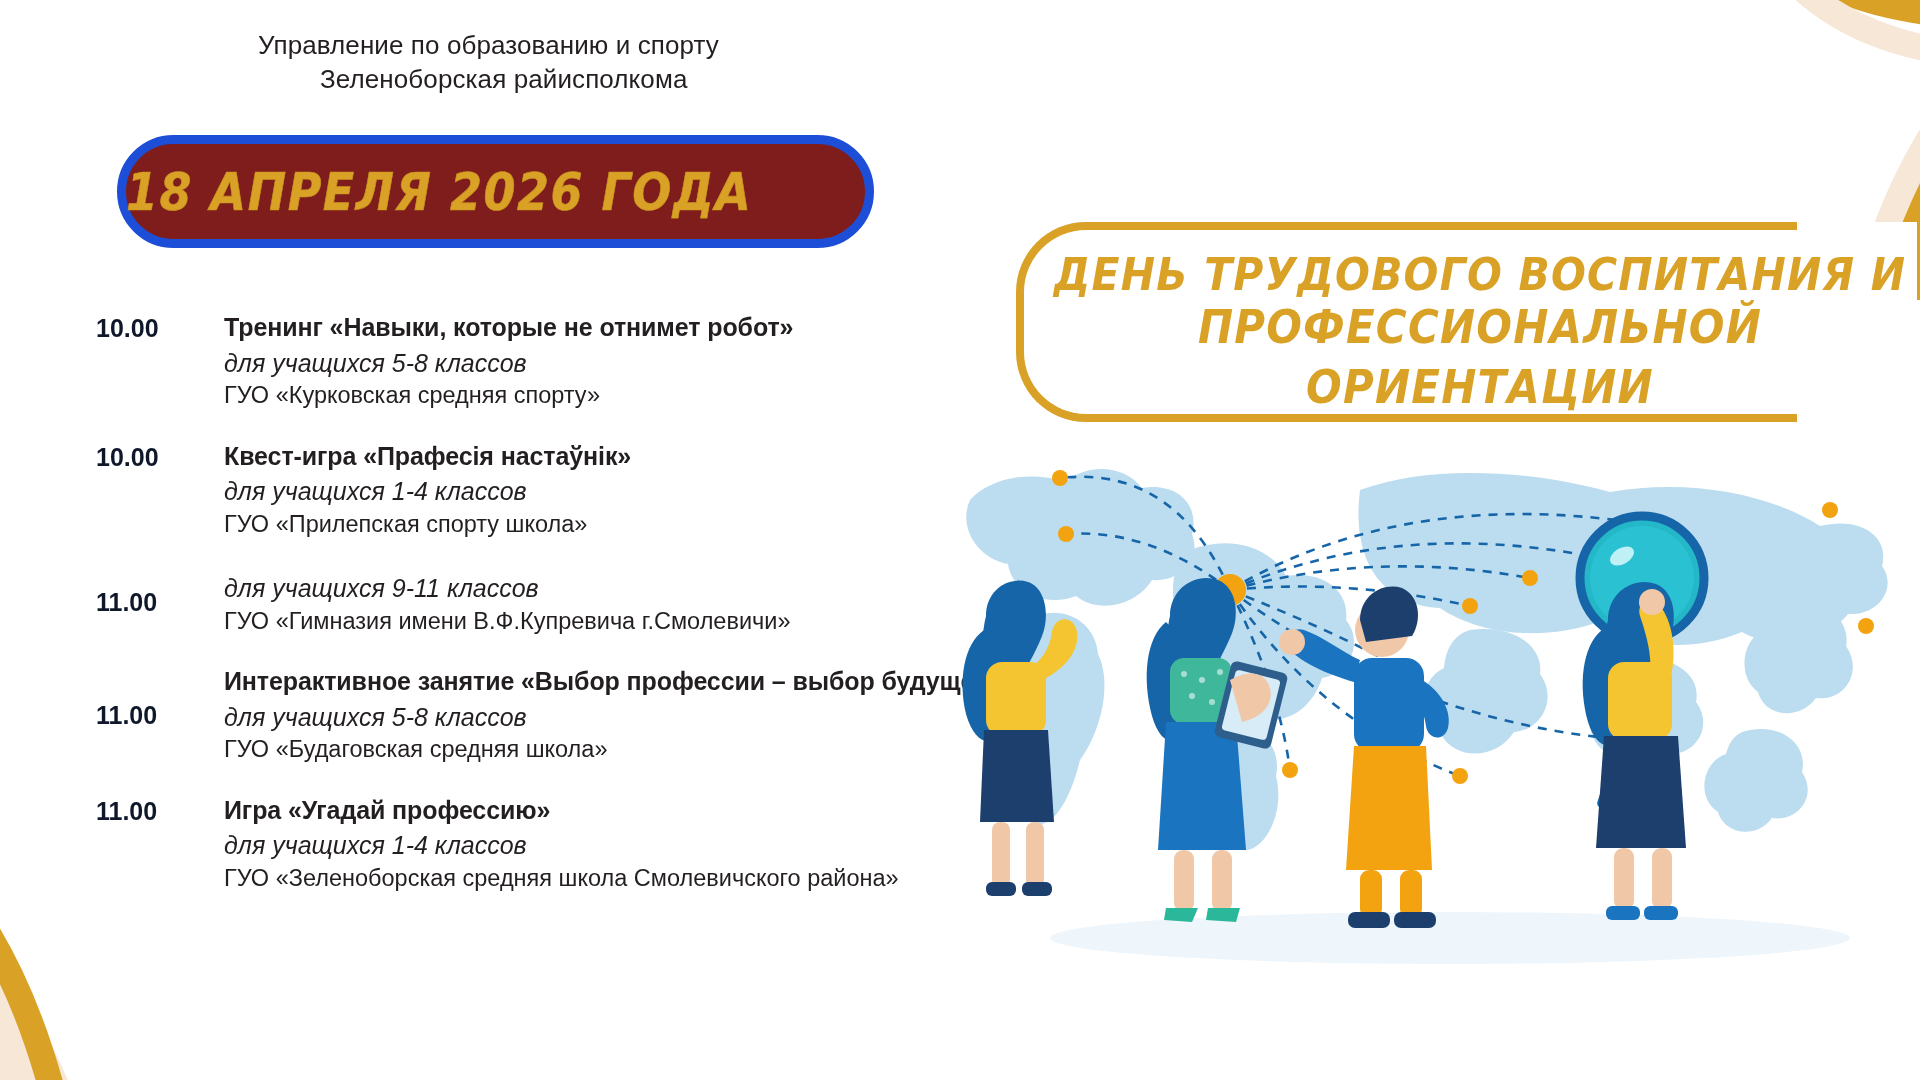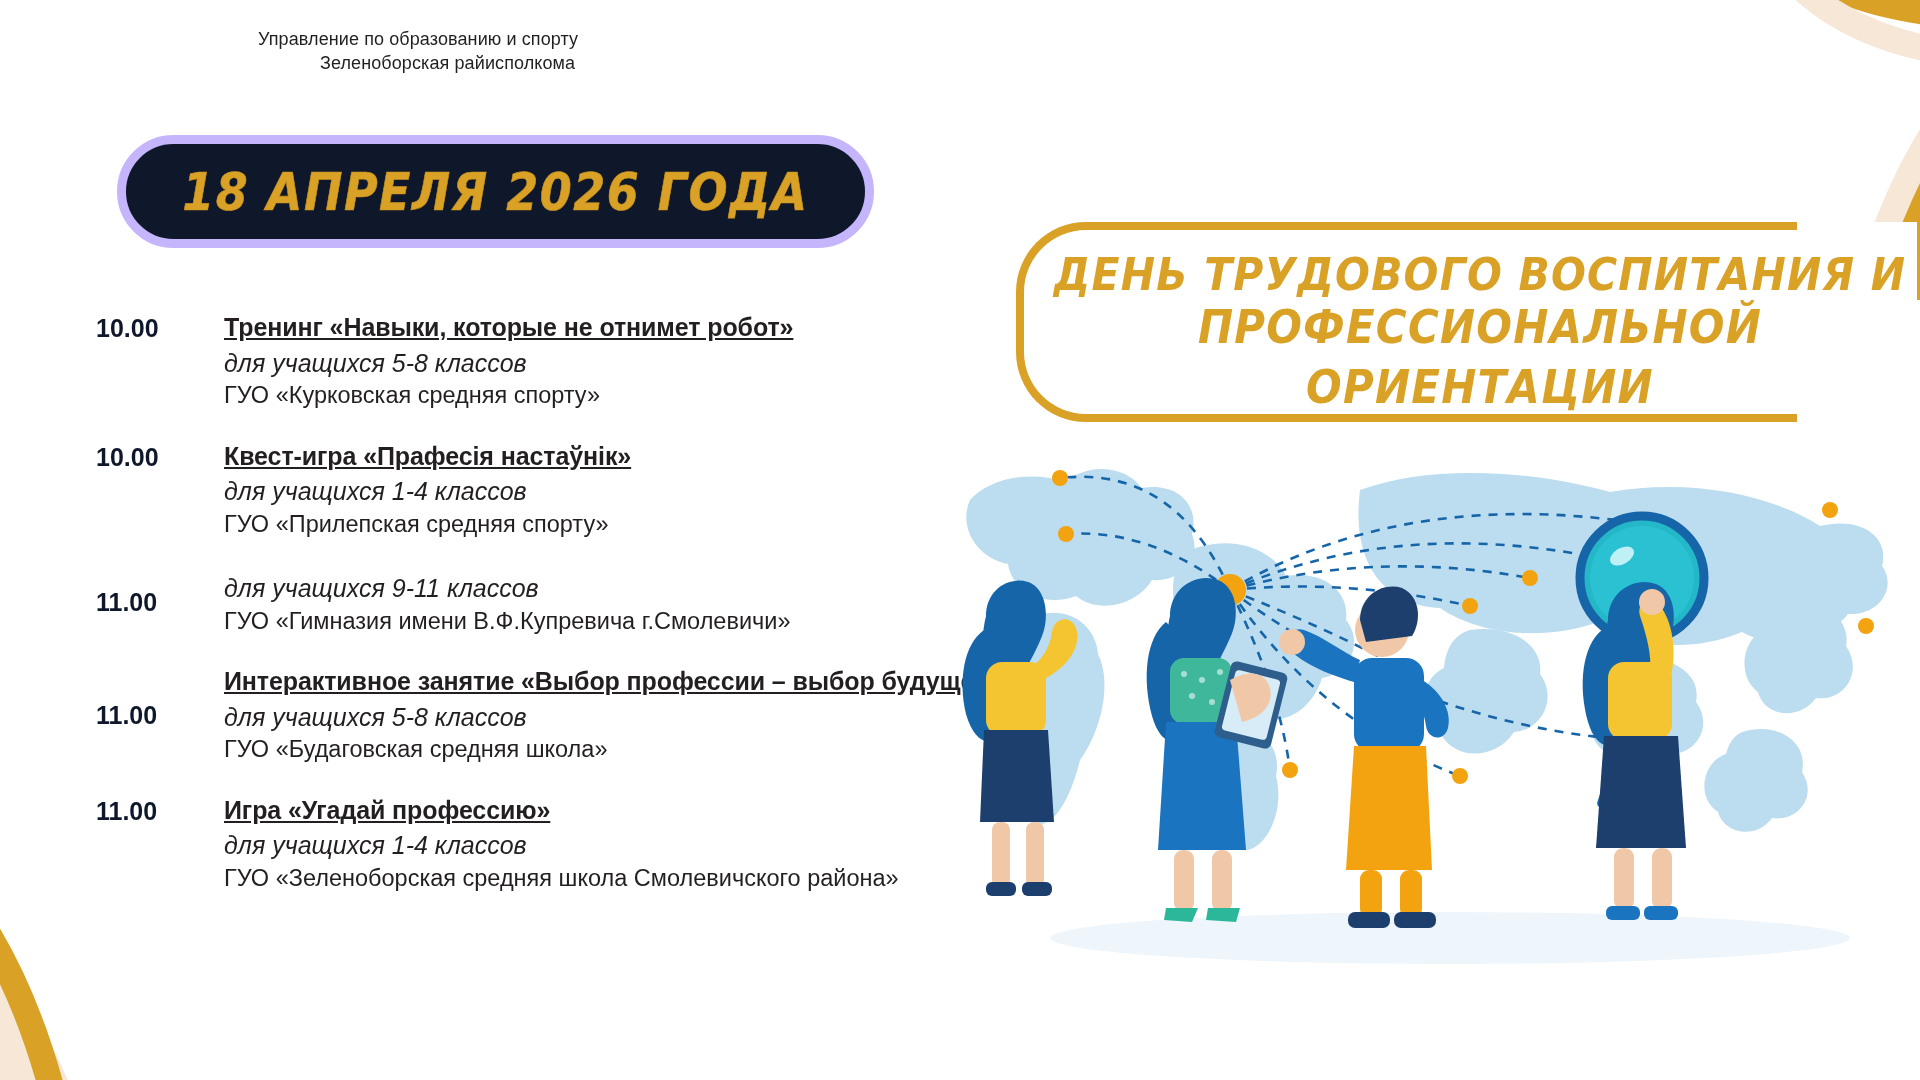--- a/index.html
+++ b/index.html
@@ -20,37 +20,37 @@
   
   .deco { position: absolute; pointer-events: none; }
   .deco-tr { top: -120px; right: -140px; width: 620px; height: 420px; }
   .deco-bl { left: -120px; bottom: -120px; width: 440px; height: 360px; }
 
   
   .org-block {
     position: absolute;
     left: 258px; top: 28px;
     width: 620px;
-    font-size: 18px;
+    font-size: 26px;
     line-height: 1.32;
     color: #231f20;
     letter-spacing: .1px;
   }
   .org-line { white-space: nowrap; }
   .org-line.second { padding-left: 62px; }
 
   
   .date-pill {
     position: absolute;
     left: 117px; top: 135px;
     width: 757px; height: 113px;
-    border: 9px solid #c4b5fd;
+    border: 9px solid #1d4ed8;
     border-radius: 58px;
-    display: flex; align-items: center; justify-content: center;
-    background: #0f172a;
+    display: flex; align-items: center; 
+    background: #7f1d1d;
   }
   .date-text {
     font-family: "DejaVu Sans", sans-serif;
     font-weight: bold;
     font-style: italic;
     font-size: 46px;
     letter-spacing: 1.5px;
     color: #d9a227;
     text-transform: uppercase;
     -webkit-text-stroke: 0.6px #c8921c;
@@ -113,21 +113,20 @@
     padding-top: 2px;
   }
   .ev-time.mid { align-self: center; padding-top: 0; }
   .ev-body { flex: 1; }
   .ev-title {
     font-size: 25px;
     font-weight: bold;
     color: #231f20;
     line-height: 1.26;
     letter-spacing: -.1px;
-    text-decoration: underline;
   }
   .ev-sub {
     font-size: 25px;
     font-style: italic;
     color: #231f20;
     line-height: 1.3;
     margin-top: 3px;
   }
   .ev-place {
     font-size: 23.5px;
@@ -183,21 +182,21 @@
         <div class="ev-sub">для учащихся  5-8 классов</div>
         <div class="ev-place">ГУО «Курковская средняя спорту»</div>
       </div>
     </div>
 
     <div class="event">
       <div class="ev-time">10.00</div>
       <div class="ev-body">
         <div class="ev-title">Квест-игра «Прафесія настаўнік»</div>
         <div class="ev-sub">для учащихся 1-4 классов</div>
-        <div class="ev-place">ГУО «Прилепская средняя спорту»</div>
+        <div class="ev-place">ГУО «Прилепская спорту школа»</div>
       </div>
     </div>
 
     <div class="event">
       <div class="ev-time mid">11.00</div>
       <div class="ev-body">
         <div class="ev-sub">для учащихся 9-11 классов</div>
         <div class="ev-place">ГУО «Гимназия имени В.Ф.Купревича г.Смолевичи»</div>
       </div>
     </div>

